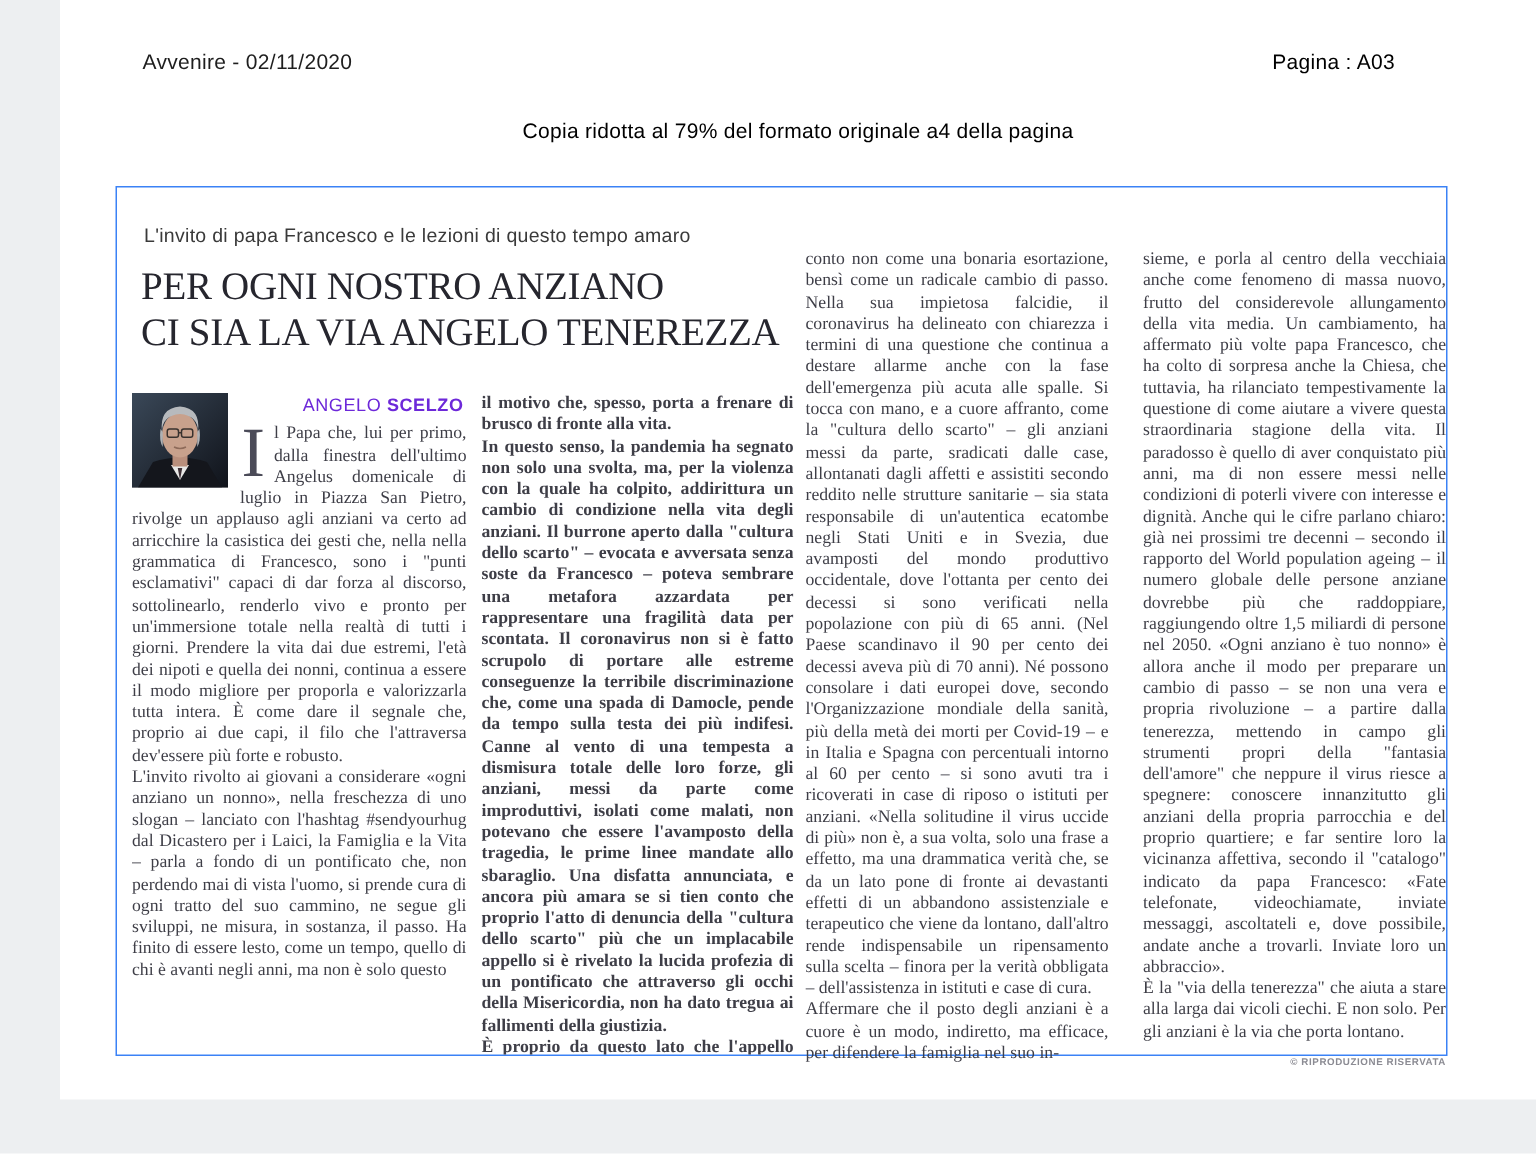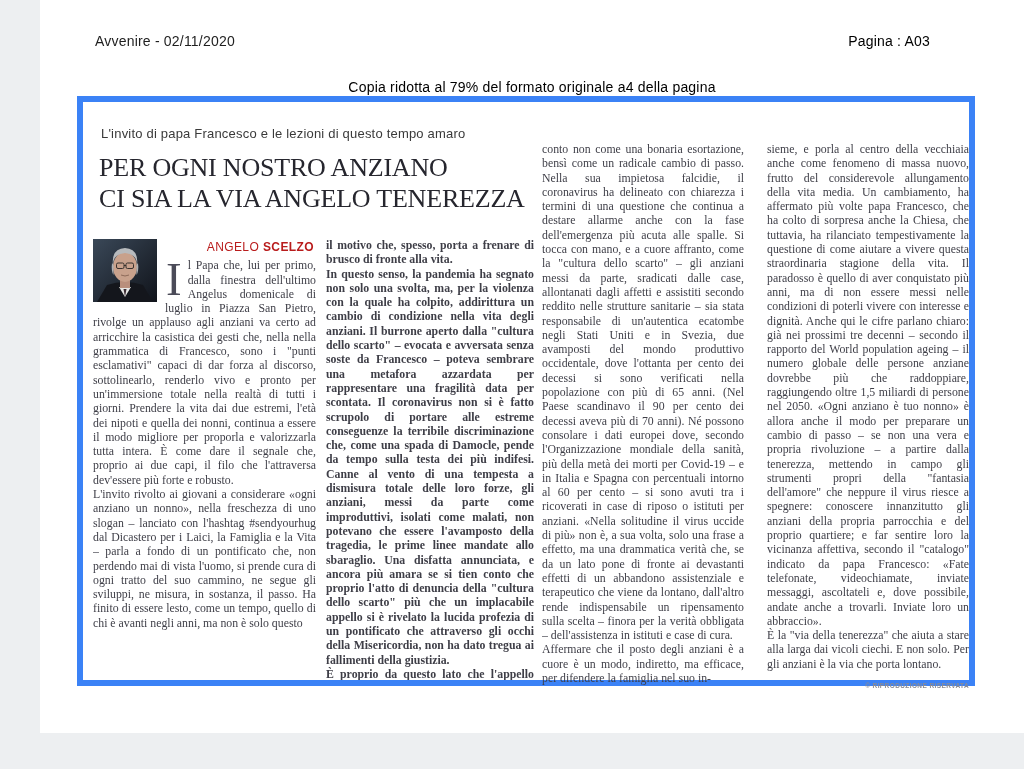--- a/index.html
+++ b/index.html
@@ -21,22 +21,22 @@
   .hdr-note{
     position:absolute;left:0;top:33px;width:984px;text-align:center;
     font-size:14px;color:#000000;letter-spacing:.2px;margin-top:46px;
   }
   .hdr-page{
     position:absolute;right:94px;top:33px;
     font-size:14px;color:#000000;letter-spacing:.2px;
   }
   
   .article-box{
-    position:absolute;left:37px;top:96px;width:886px;height:578px;
-    border:6px solid #3b82f6;background:#ffffff;
+    position:absolute;left:37px;top:124px;width:886px;height:578px;
+    border:1px solid #3b82f6;background:#ffffff;
   }
   .kicker{
     position:absolute;left:18px;top:24px;
     font-size:13px;color:#3a3a3a;letter-spacing:.2px;
   }
   .headline{
     position:absolute;left:16px;top:50px;width:456px;
     font-family:"Liberation Serif", serif;
     font-size:26px;line-height:31px;color:#26262e;
     letter-spacing:-.2px;font-weight:normal;
@@ -57,21 +57,21 @@
     overflow:hidden;
   }
   .col-1{width:223px;}
   .col-2{width:208px;font-weight:bold;}
   .col-3{width:207px;}
   .col-4{width:207px;}
   .col p{margin:0;}
   
   .byline{
     text-align:right;font-family:"Liberation Sans", sans-serif;
-    font-size:12px;color:#b91c1c;letter-spacing:.4px;
+    font-size:12px;color:#6d28d9;letter-spacing:.4px;
     padding:2px 2px 4px 0;
   }
   .byline .last{font-weight:bold;}
   .author-photo{
     float:left;width:64px;height:63px;margin:1px 8px 3px 0;
     background:#1a1d24;
   }
   .author-photo svg{display:block;}
   .dropcap{
     float:left;

